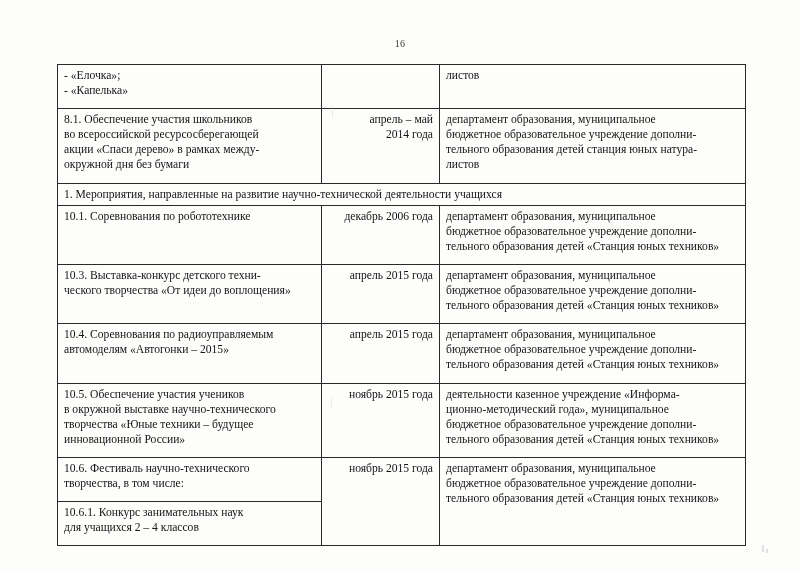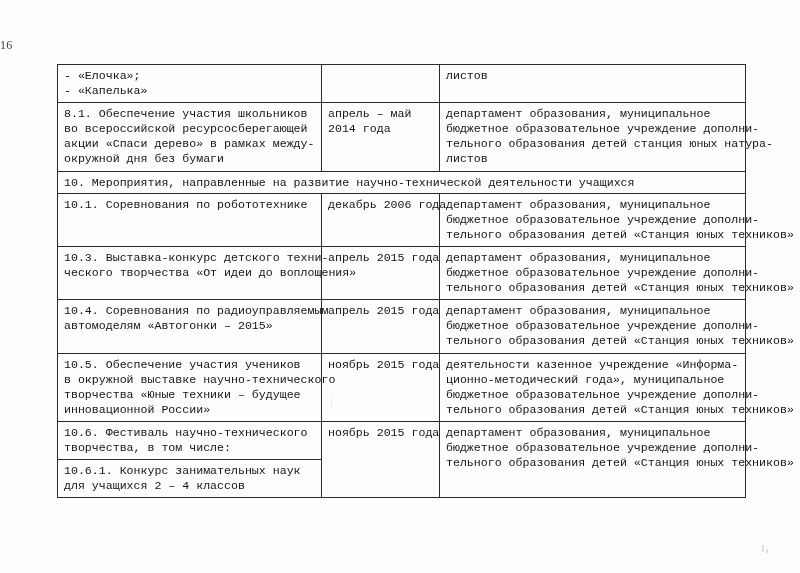--- a/index.html
+++ b/index.html
@@ -23,49 +23,49 @@
     position: absolute;
     inset: 0;
     background: #fdfdfc;
   }
 
   .page-number {
     position: absolute;
     top: 38px;
     left: 0;
     width: 800px;
-    font-size: 12px;
+    text-align: center;
+    font-size: 10px;
     color: #3a3a3a;
     letter-spacing: 0.3px;
   }
 
   .doc-table {
     position: absolute;
     left: 57px;
     top: 64px;
     width: 688px;
     border-collapse: collapse;
     table-layout: fixed;
     font-size: 11.6px;
     line-height: 15.1px;
     color: #141414;
   }
   .doc-table td {
     border: 1px solid #2a2a2a;
     vertical-align: top;
-    padding: 3px 6px 4px 6px;
-    font-family: Liberation Mono, monospace;
+    padding: 3px 6px 10px 6px;
   }
 
   .col-activity { width: 264px; }
   .col-date     { width: 118px; }
   .col-resp     { width: 306px; }
 
   td.date-cell {
-    text-align: left;
+    text-align: right;
   }
 
   .section-row td {
     padding-top: 3px;
     padding-bottom: 3px;
   }
 
   
   td.merged-span {
     border-top: 1px solid #2a2a2a;
@@ -124,21 +124,21 @@
           <span class="cell-line">2014 года</span>
         </td>
         <td class="" rowspan="1">
           <span class="cell-line">департамент образования, муниципальное</span>
           <span class="cell-line">бюджетное образовательное учреждение дополни-</span>
           <span class="cell-line">тельного образования детей станция юных натура-</span>
           <span class="cell-line">листов</span>
         </td>
       </tr>
       <tr class="section-row">
-        <td colspan="3">10. Мероприятия, направленные на развитие научно-технической деятельности учащихся</td>
+        <td colspan="3">1. Мероприятия, направленные на развитие научно-технической деятельности учащихся</td>
       </tr>
       <tr>
         <td>
           <span class="cell-line">10.1. Соревнования по робототехнике</span>
         </td>
         <td class="date-cell" rowspan="1">
           <span class="cell-line">декабрь 2006 года</span>
         </td>
         <td class="" rowspan="1">
           <span class="cell-line">департамент образования, муниципальное</span>

